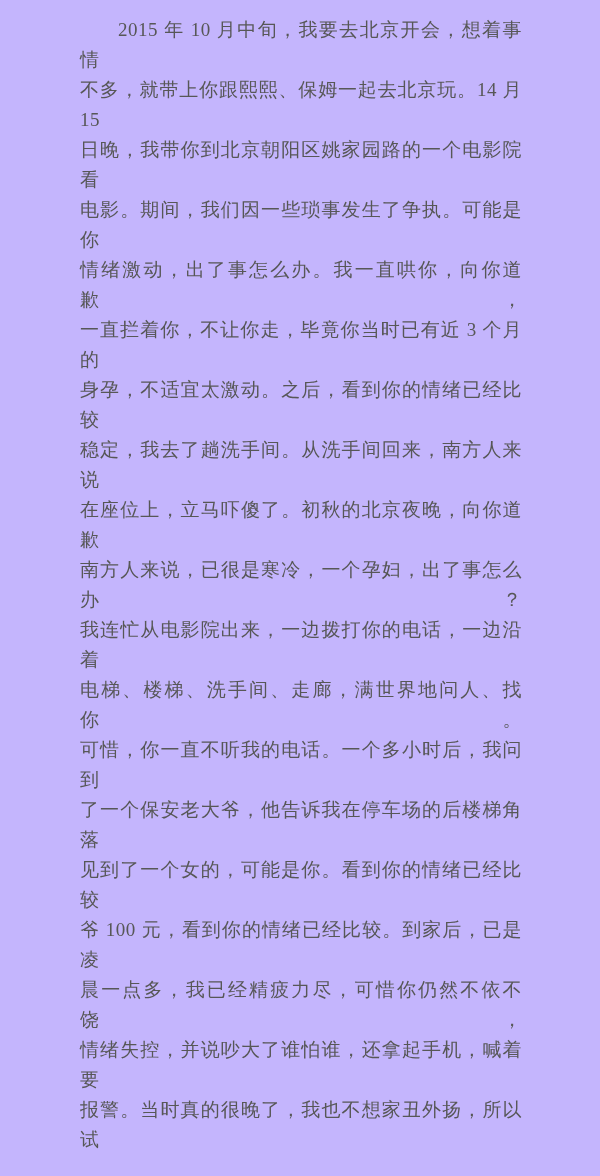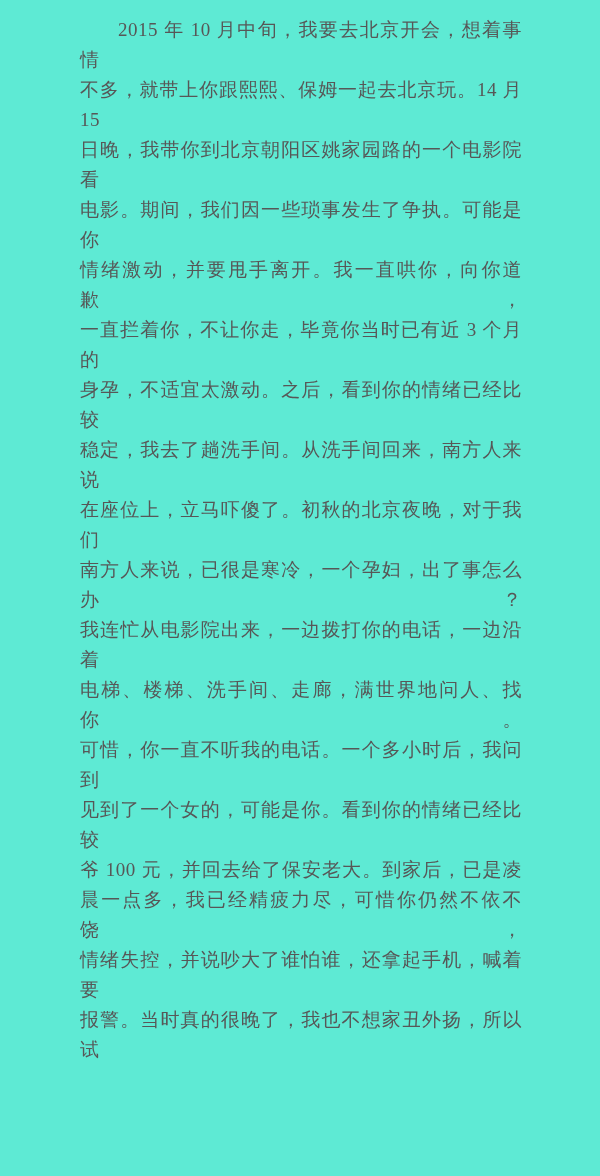--- a/index.html
+++ b/index.html
@@ -10,21 +10,21 @@
     width: 600px;
     height: 1176px;
     background: #fdfdfd;
     overflow: hidden;
   }
   .page {
     box-sizing: border-box;
     width: 600px;
     height: 1176px;
     padding: 15px 78px 0 80px;
-    background: #5eead4;
+    background: #c4b5fd;
   }
   .line {
     font-family: "Liberation Serif", "DejaVu Serif", serif;
     font-size: 19px;
     line-height: 30px;
     color: #575757;
     letter-spacing: 0.5px;
     text-align: justify;
     text-align-last: justify;
     -moz-text-align-last: justify;
@@ -36,28 +36,29 @@
   }
 </style>
 </head>
 <body>
 
 <div class="page">
   <div class="line first">2015 年 10 月中旬，我要去北京开会，想着事情</div>
   <div class="line">不多，就带上你跟熙熙、保姆一起去北京玩。14 月 15</div>
   <div class="line">日晚，我带你到北京朝阳区姚家园路的一个电影院看</div>
   <div class="line">电影。期间，我们因一些琐事发生了争执。可能是你</div>
-  <div class="line">情绪激动，并要甩手离开。我一直哄你，向你道歉，</div>
+  <div class="line">情绪激动，出了事怎么办。我一直哄你，向你道歉，</div>
   <div class="line">一直拦着你，不让你走，毕竟你当时已有近 3 个月的</div>
   <div class="line">身孕，不适宜太激动。之后，看到你的情绪已经比较</div>
   <div class="line">稳定，我去了趟洗手间。从洗手间回来，南方人来说</div>
-  <div class="line">在座位上，立马吓傻了。初秋的北京夜晚，对于我们</div>
+  <div class="line">在座位上，立马吓傻了。初秋的北京夜晚，向你道歉</div>
   <div class="line">南方人来说，已很是寒冷，一个孕妇，出了事怎么办？</div>
   <div class="line">我连忙从电影院出来，一边拨打你的电话，一边沿着</div>
   <div class="line">电梯、楼梯、洗手间、走廊，满世界地问人、找你。</div>
   <div class="line">可惜，你一直不听我的电话。一个多小时后，我问到</div>
+  <div class="line">了一个保安老大爷，他告诉我在停车场的后楼梯角落</div>
   <div class="line">见到了一个女的，可能是你。看到你的情绪已经比较</div>
-  <div class="line">爷 100 元，并回去给了保安老大。到家后，已是凌</div>
+  <div class="line">爷 100 元，看到你的情绪已经比较。到家后，已是凌</div>
   <div class="line">晨一点多，我已经精疲力尽，可惜你仍然不依不饶，</div>
   <div class="line">情绪失控，并说吵大了谁怕谁，还拿起手机，喊着要</div>
   <div class="line">报警。当时真的很晚了，我也不想家丑外扬，所以试</div>
 
 </div>
 
 </body></html>

